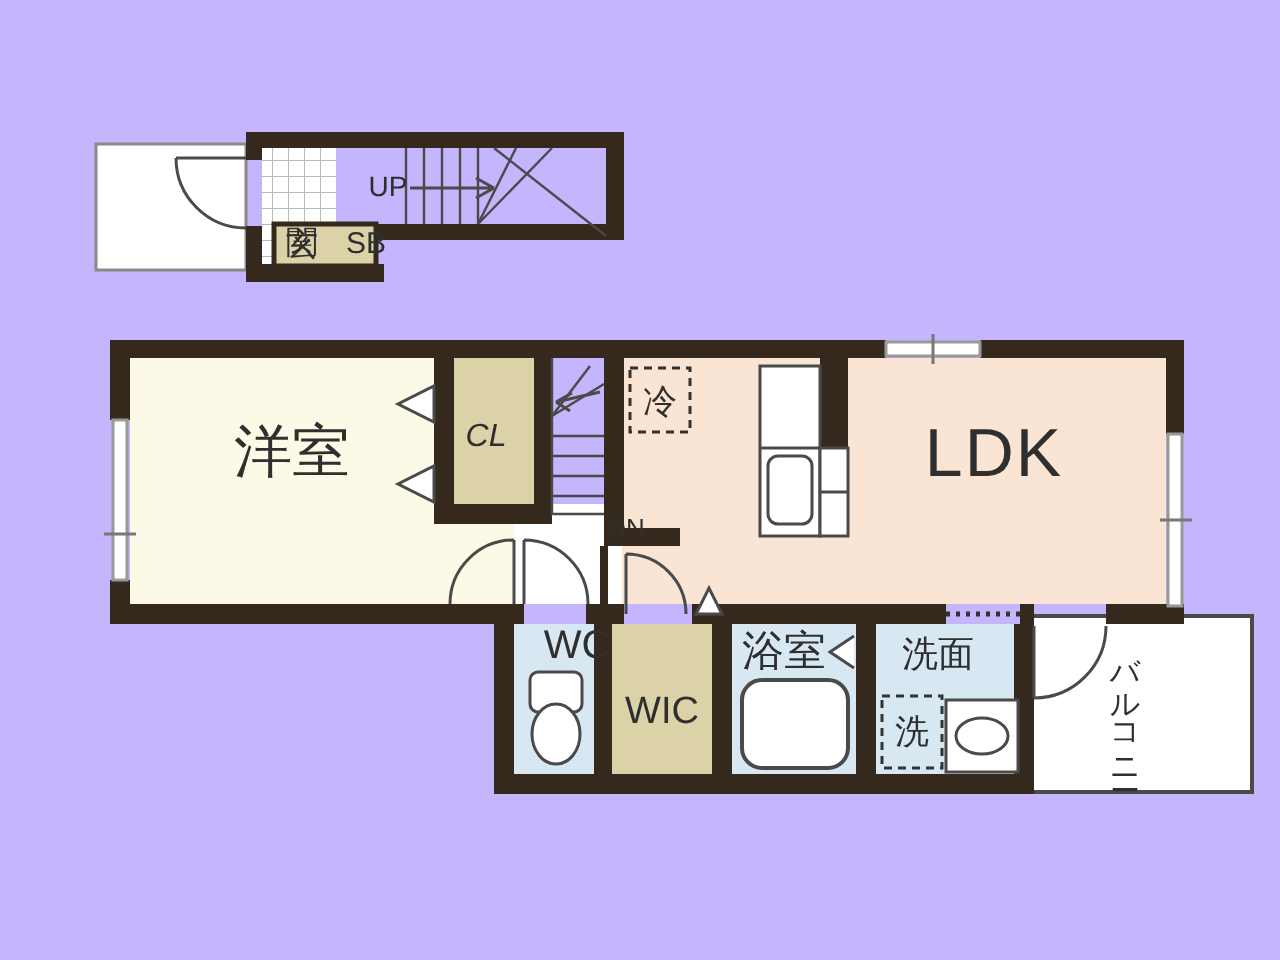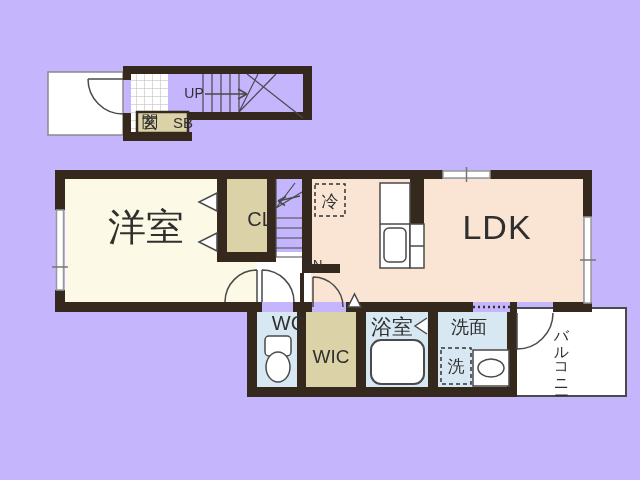--- a/index.html
+++ b/index.html
@@ -131,22 +131,22 @@
       <rect x="441" y="348" width="30" height="36"></rect>
     </g>
 
     <rect x="137" y="112" width="51" height="21" stroke="#35291e" stroke-width="2.5" fill="#dcd2a8"></rect>
   </svg>
 
   <div class="lbl vert" style="left:150px;top:101px;font-size:16px;">玄関</div>
   <div class="lbl" style="left:194px;top:93px;font-size:14px;">UP</div>
   <div class="lbl" style="left:162px;top:122px;font-size:15px;margin-left:21px;">SB</div>
 
-  <div class="lbl" style="left:146px;top:227px;font-size:38px;">洋室</div>
-  <div class="lbl" style="left:260px;top:219px;font-size:20px;">CL</div>
+  <div class="lbl" style="left:146px;top:227px;font-size:29px;">洋室</div>
+  <div class="lbl" style="left:243px;top:219px;font-size:16px;font-style:italic;">CL</div>
   <div class="lbl" style="left:289px;top:264px;font-size:13px;padding-left:48px;">DN</div>
   <div class="lbl" style="left:330px;top:201px;font-size:17px;">冷</div>
 
   <div class="lbl" style="left:497px;top:227px;font-size:34px;letter-spacing:1px;">LDK</div>
 
   <div class="lbl" style="left:275px;top:323px;font-size:20px;padding-left:27px;">WC</div>
   <div class="lbl" style="left:331px;top:356px;font-size:19px;">WIC</div>
   <div class="lbl" style="left:392px;top:326px;font-size:21px;">浴室</div>
   <div class="lbl" style="left:469px;top:327px;font-size:18px;">洗面</div>
   <div class="lbl" style="left:456px;top:366px;font-size:17px;">洗</div>

